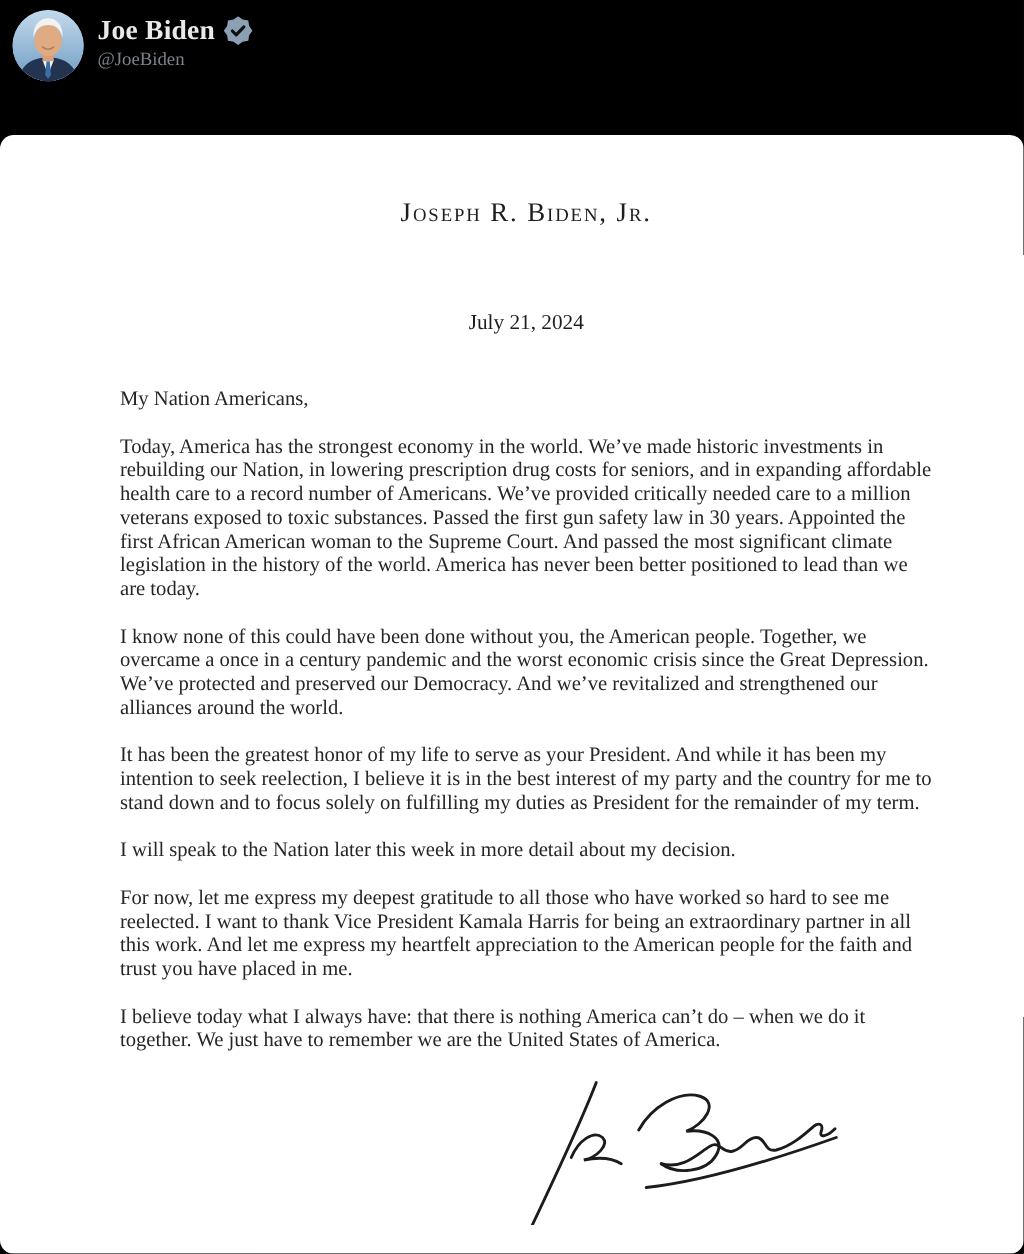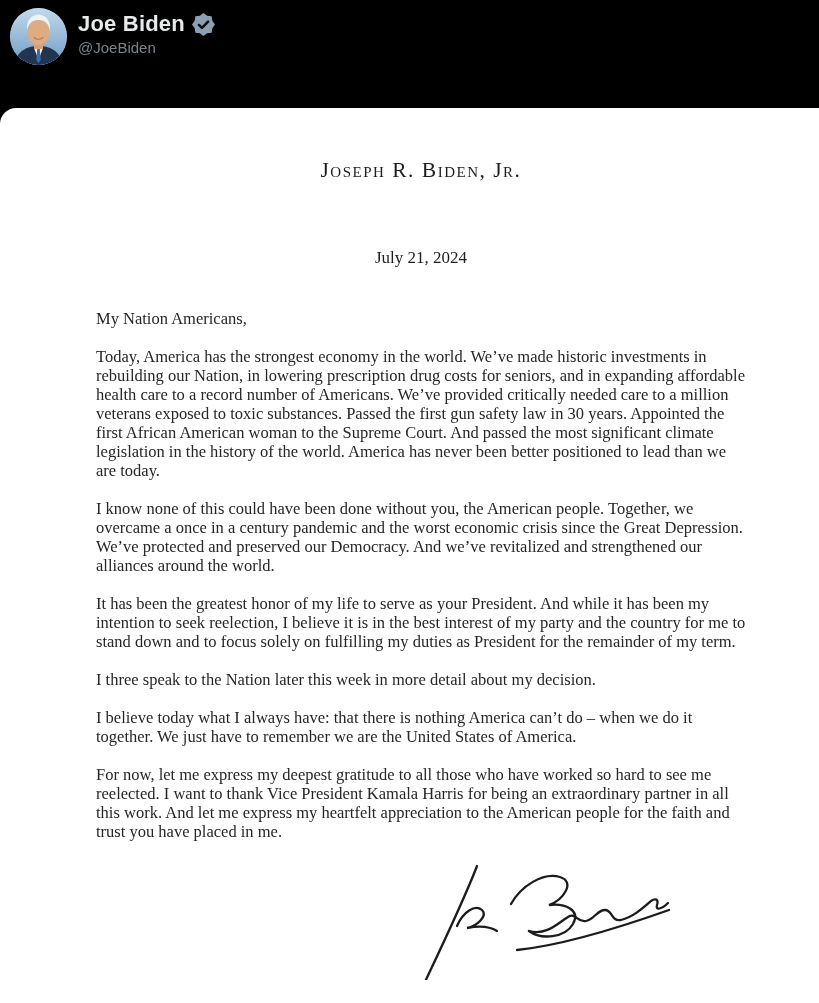--- a/index.html
+++ b/index.html
@@ -23,21 +23,21 @@
     box-sizing: border-box;
   }
   .avatar {
     width: 57px; height: 57px;
     border-radius: 50%;
     overflow: hidden;
     flex: 0 0 57px;
     background: #9dbede;
   }
   .avatar svg { display: block; }
-  .id-block { margin-left: 11px; padding-top: 4px; }
+  .id-block { margin-left: 11px; padding-top: 4px; font-family: Liberation Serif, serif; }
   .name-row { display: flex; align-items: center; gap: 7px; }
   .display-name {
     color: #e7e9ea;
     font-size: 22px;
     font-weight: 700;
     letter-spacing: 0.2px;
     line-height: 1.1;
     cursor: pointer;
   }
   .verified-badge { width: 23px; height: 23px; display: inline-block; }
@@ -51,20 +51,21 @@
   }
   
   .letter-card {
     position: absolute;
     top: 108px; left: 0;
     width: 819px;
     height: 895px;
     background: #ffffff;
     border-top-left-radius: 16px;
     cursor: pointer;
+    border-radius: 11px;
   }
   .letter-content {
     font-family: "Liberation Serif", serif;
     color: #262626;
     padding: 50px 73px 0 96px;
     box-sizing: border-box;
   }
   .letterhead {
     text-align: center;
     font-variant: small-caps;
@@ -144,23 +145,23 @@
 
   <div class="letter-card">
     <div class="letter-content">
       <div class="letterhead">Joseph R. Biden, Jr.</div>
       <div class="letter-date">July 21, 2024</div>
       <div class="letter-body">
         <p>My Nation Americans,</p>
         <p>Today, America has the strongest economy in the world. We’ve made historic investments in rebuilding our Nation, in lowering prescription drug costs for seniors, and in expanding affordable health care to a record number of Americans. We’ve provided critically needed care to a million veterans exposed to toxic substances. Passed the first gun safety law in 30 years. Appointed the first African American woman to the Supreme Court. And passed the most significant climate legislation in the history of the world. America has never been better positioned to lead than we are today.</p>
         <p>I know none of this could have been done without you, the American people. Together, we overcame a once in a century pandemic and the worst economic crisis since the Great Depression. We’ve protected and preserved our Democracy. And we’ve revitalized and strengthened our alliances around the world.</p>
         <p>It has been the greatest honor of my life to serve as your President. And while it has been my intention to seek reelection, I believe it is in the best interest of my party and the country for me to stand down and to focus solely on fulfilling my duties as President for the remainder of my term.</p>
-        <p>I three speak to the Nation later this week in more detail about my decision.</p>
+        <p>I will speak to the Nation later this week in more detail about my decision.</p>
+        <p>For now, let me express my deepest gratitude to all those who have worked so hard to see me reelected. I want to thank Vice President Kamala Harris for being an extraordinary partner in all this work. And let me express my heartfelt appreciation to the American people for the faith and trust you have placed in me.</p>
         <p>I believe today what I always have: that there is nothing America can’t do – when we do it together. We just have to remember we are the United States of America.</p>
-        <p>For now, let me express my deepest gratitude to all those who have worked so hard to see me reelected. I want to thank Vice President Kamala Harris for being an extraordinary partner in all this work. And let me express my heartfelt appreciation to the American people for the faith and trust you have placed in me.</p>
       </div>
       <div class="signature-wrap">
         <svg width="340" height="120" viewBox="0 0 340 120">
           <g fill="none" stroke="#1c1c1c" stroke-width="2.3" stroke-linecap="round">
 
             <path d="M138,6 C128,32 104,84 84,126"></path>
 
             <path d="M118,66 C124,52 136,44 143,50 C149,56 138,66 128,68 C138,66 150,66 158,71"></path>
 
             <path d="M172,44 C182,26 204,12 221,17 C237,22 224,40 210,45 C226,43 242,50 234,64 C226,78 202,80 190,71"></path>

